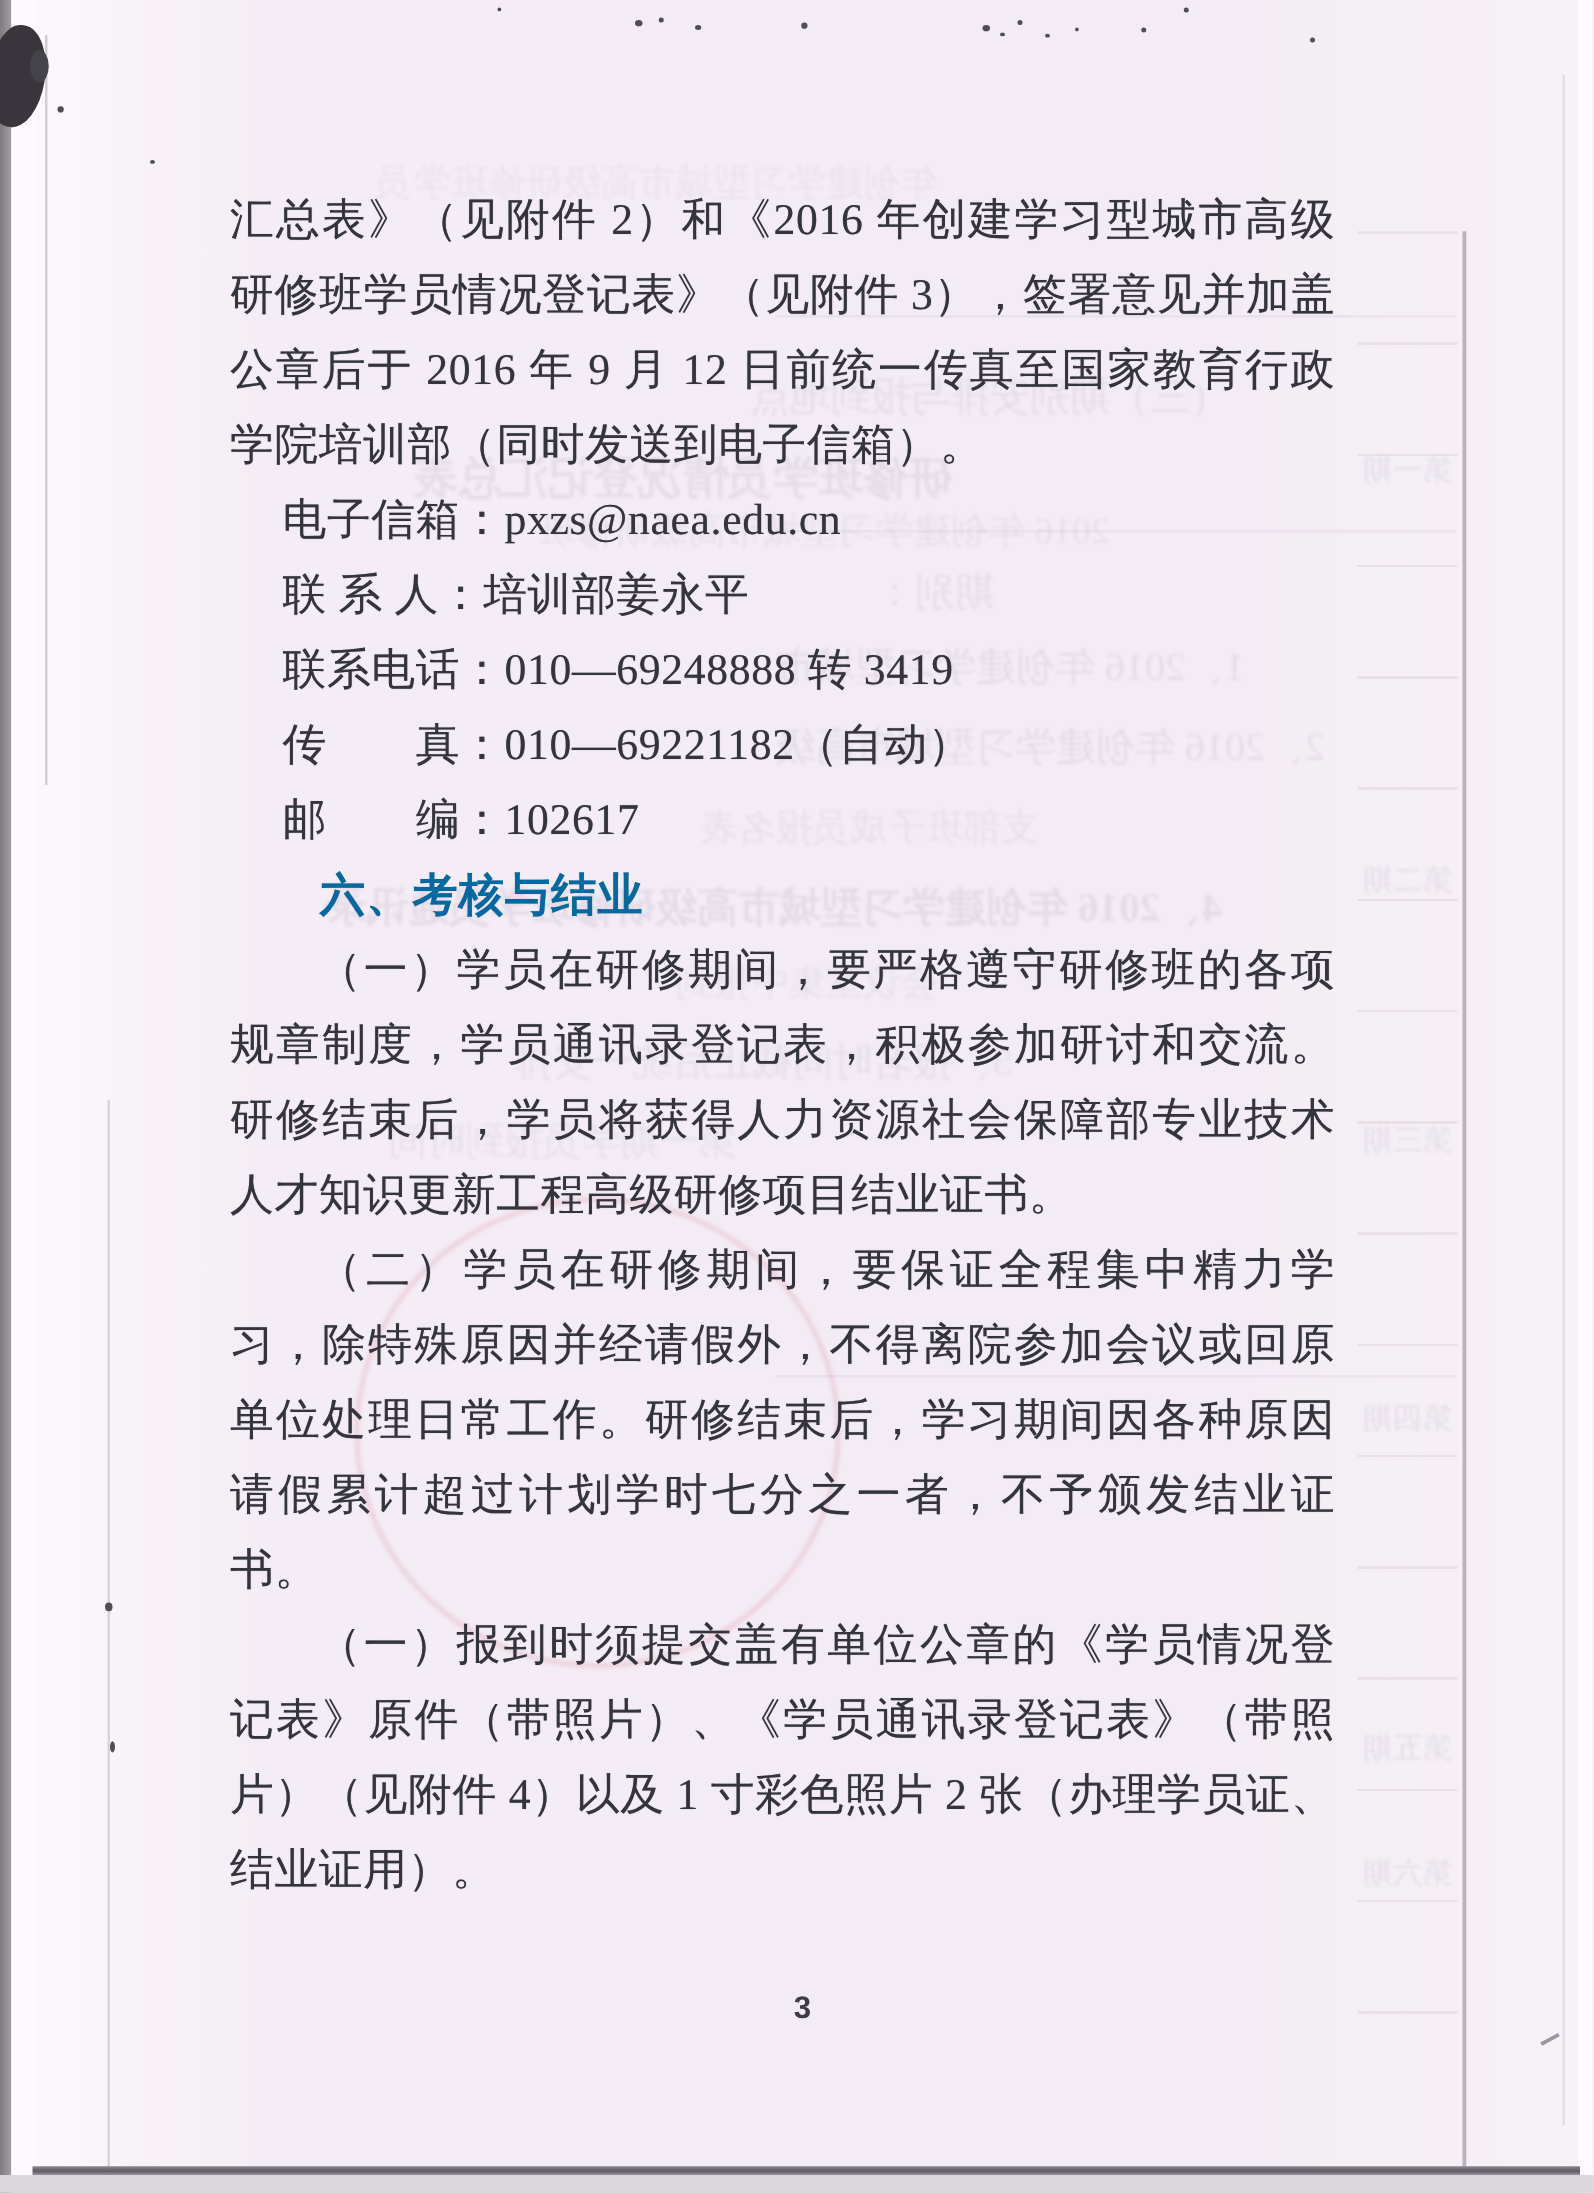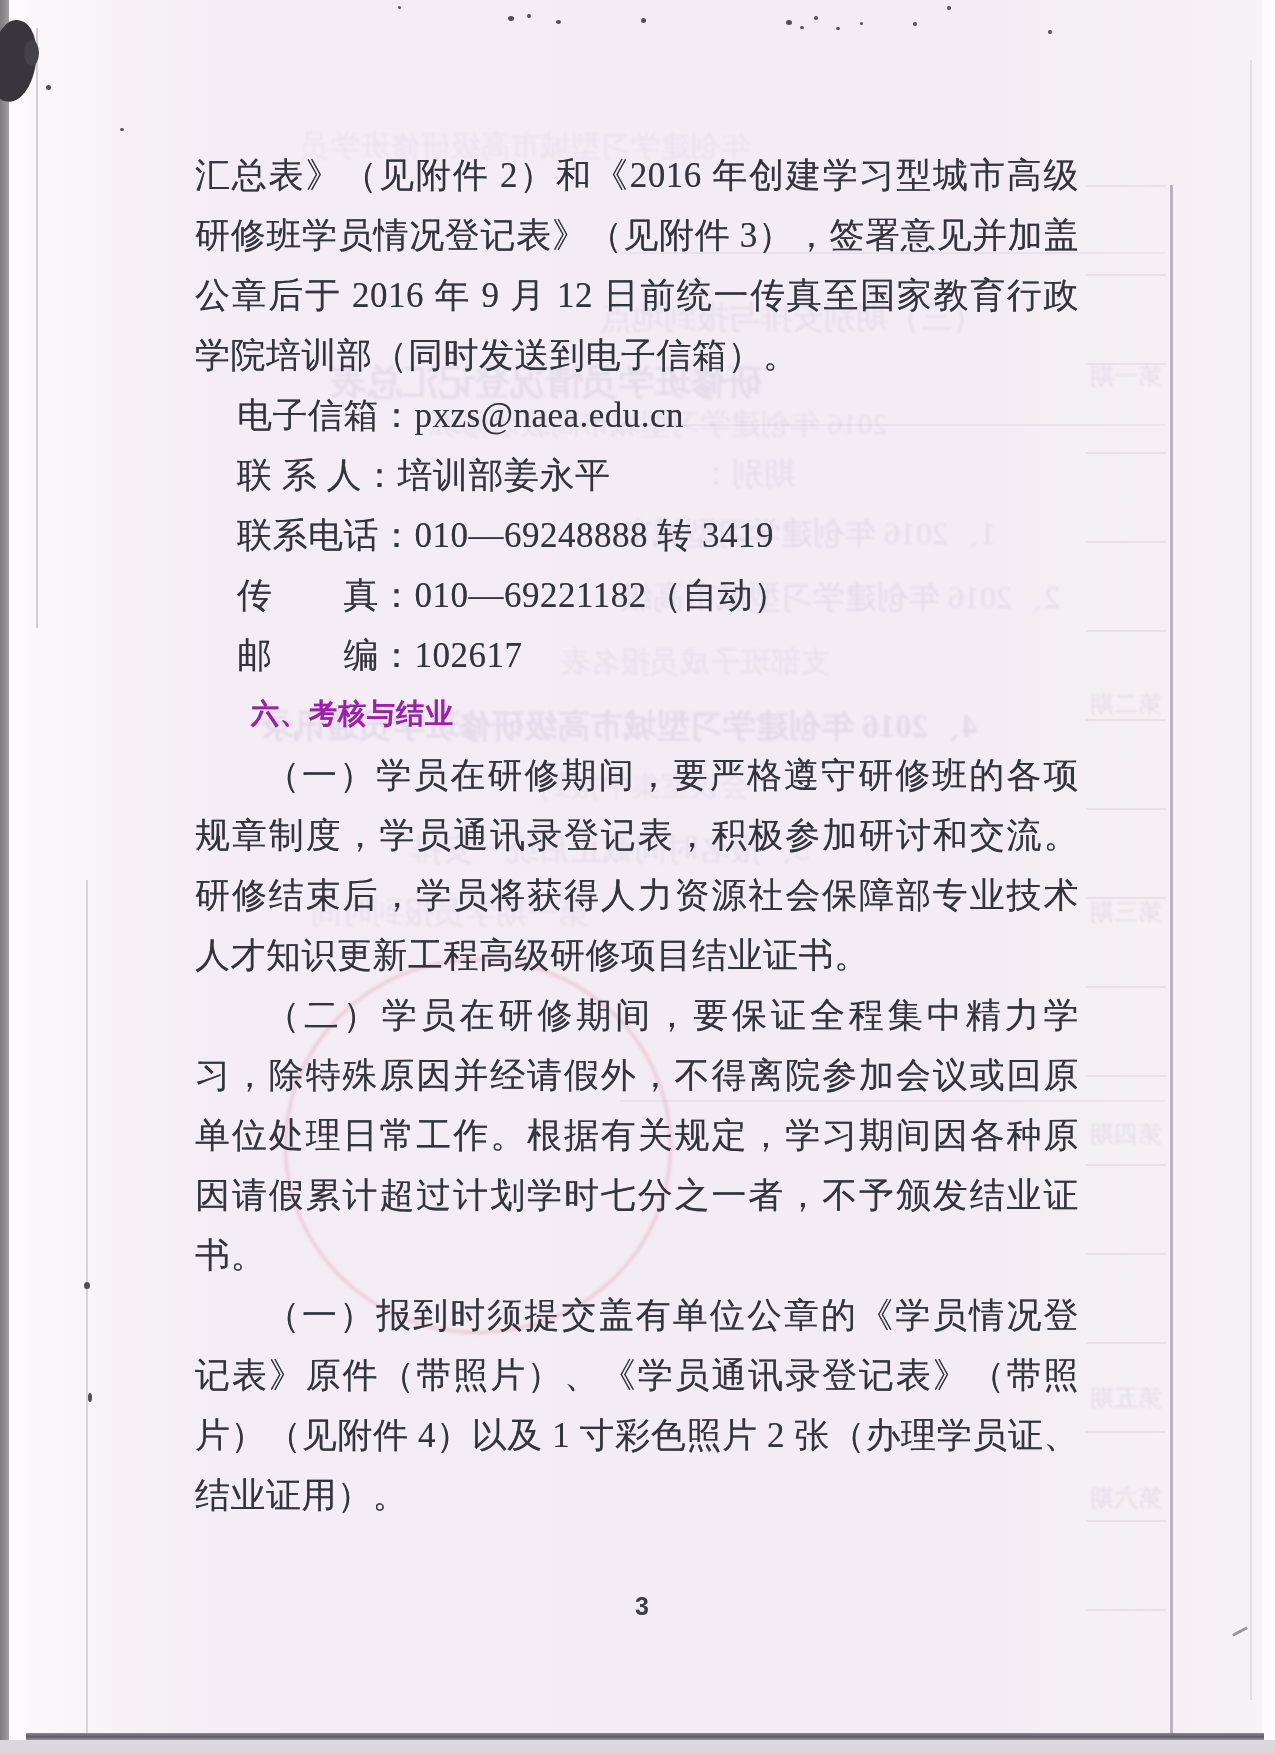--- a/index.html
+++ b/index.html
@@ -18,32 +18,32 @@
   .edge-dark{position:absolute;left:0;top:0;width:9px;height:1754px;
     background:linear-gradient(90deg,#7d7a80,#a09da3);}
   .edge-white{position:absolute;left:9px;top:0;width:19px;height:1740px;background:#fcfafc;}
   .edge-right{position:absolute;left:1262px;top:0;width:13px;height:1754px;background:#fdfbfd;}
   .bottom-line{position:absolute;left:26px;top:1733px;width:1238px;height:7px;
     background:linear-gradient(180deg,#8d8790,#5f5a64 55%,#9a949d);}
   .below-strip{position:absolute;left:0;top:1740px;width:1275px;height:14px;background:#dbd7dc;}
 
   
   .content{
-    position:absolute;left:195px;top:146px;width:884px;
+    position:absolute;left:184px;top:146px;width:884px;
     font-size:35px;line-height:60px;color:#33343c;
     text-align:justify;letter-spacing:0.5px;
     text-shadow:0 0 0.6px rgba(50,50,62,.55);
   }
   .content p{margin:0;text-indent:2em;}
   .content p.flush{text-indent:0;}
   .content p.contact{text-indent:1.2em;}
   .content h2{
-    margin:0;font-size:28px;line-height:60px;font-weight:700;
-    color:#a21caf;text-indent:2em;letter-spacing:1px;
-    font-family:Liberation Mono, monospace;
+    margin:0;font-size:36px;line-height:60px;font-weight:700;
+    color:#0369a1;text-indent:2em;letter-spacing:1px;
+    font-family:Liberation Sans, sans-serif;
   }
   .pageno{
     position:absolute;left:200px;top:1592px;width:884px;text-align:center;
     font-size:25px;font-weight:600;color:#3c3d45;
     font-family:"Liberation Sans","DejaVu Sans",sans-serif;
   }
 
   
   .bleed{
     position:absolute;transform:scaleX(-1);white-space:nowrap;
@@ -111,21 +111,21 @@
 
 <div class="content">
   <p class="flush">汇总表》（见附件 2）和《2016 年创建学习型城市高级研修班学员情况登记表》（见附件 3），签署意见并加盖公章后于 2016 年 9 月 12 日前统一传真至国家教育行政学院培训部（同时发送到电子信箱）。</p>
   <p class="contact">电子信箱：pxzs@naea.edu.cn</p>
   <p class="contact">联 系 人：培训部姜永平</p>
   <p class="contact">联系电话：010—69248888 转 3419</p>
   <p class="contact">传　　真：010—69221182（自动）</p>
   <p class="contact">邮　　编：102617</p>
   <h2>六、考核与结业</h2>
   <p>（一）学员在研修期间，要严格遵守研修班的各项规章制度，学员通讯录登记表，积极参加研讨和交流。研修结束后，学员将获得人力资源社会保障部专业技术人才知识更新工程高级研修项目结业证书。</p>
-  <p>（二）学员在研修期间，要保证全程集中精力学习，除特殊原因并经请假外，不得离院参加会议或回原单位处理日常工作。根据有关规定，学习期间因各种原因请假累计超过计划学时七分之一者，不予颁发结业证书。</p>
+  <p>（二）学员在研修期间，要保证全程集中精力学习，除特殊原因并经请假外，不得离院参加会议或回原单位处理日常工作。研修结束后，学习期间因各种原因请假累计超过计划学时七分之一者，不予颁发结业证书。</p>
   <p>（一）报到时须提交盖有单位公章的《学员情况登记表》原件（带照片）、《学员通讯录登记表》（带照片）（见附件 4）以及 1 寸彩色照片 2 张（办理学员证、结业证用）。</p>
 </div>
 
 <div class="pageno">3</div>
 
 <div class="edge-dark"></div>
 <div class="edge-white"></div>
 <div class="edge-right"></div>
 <div class="bottom-line"></div>
 <div class="below-strip"></div>

